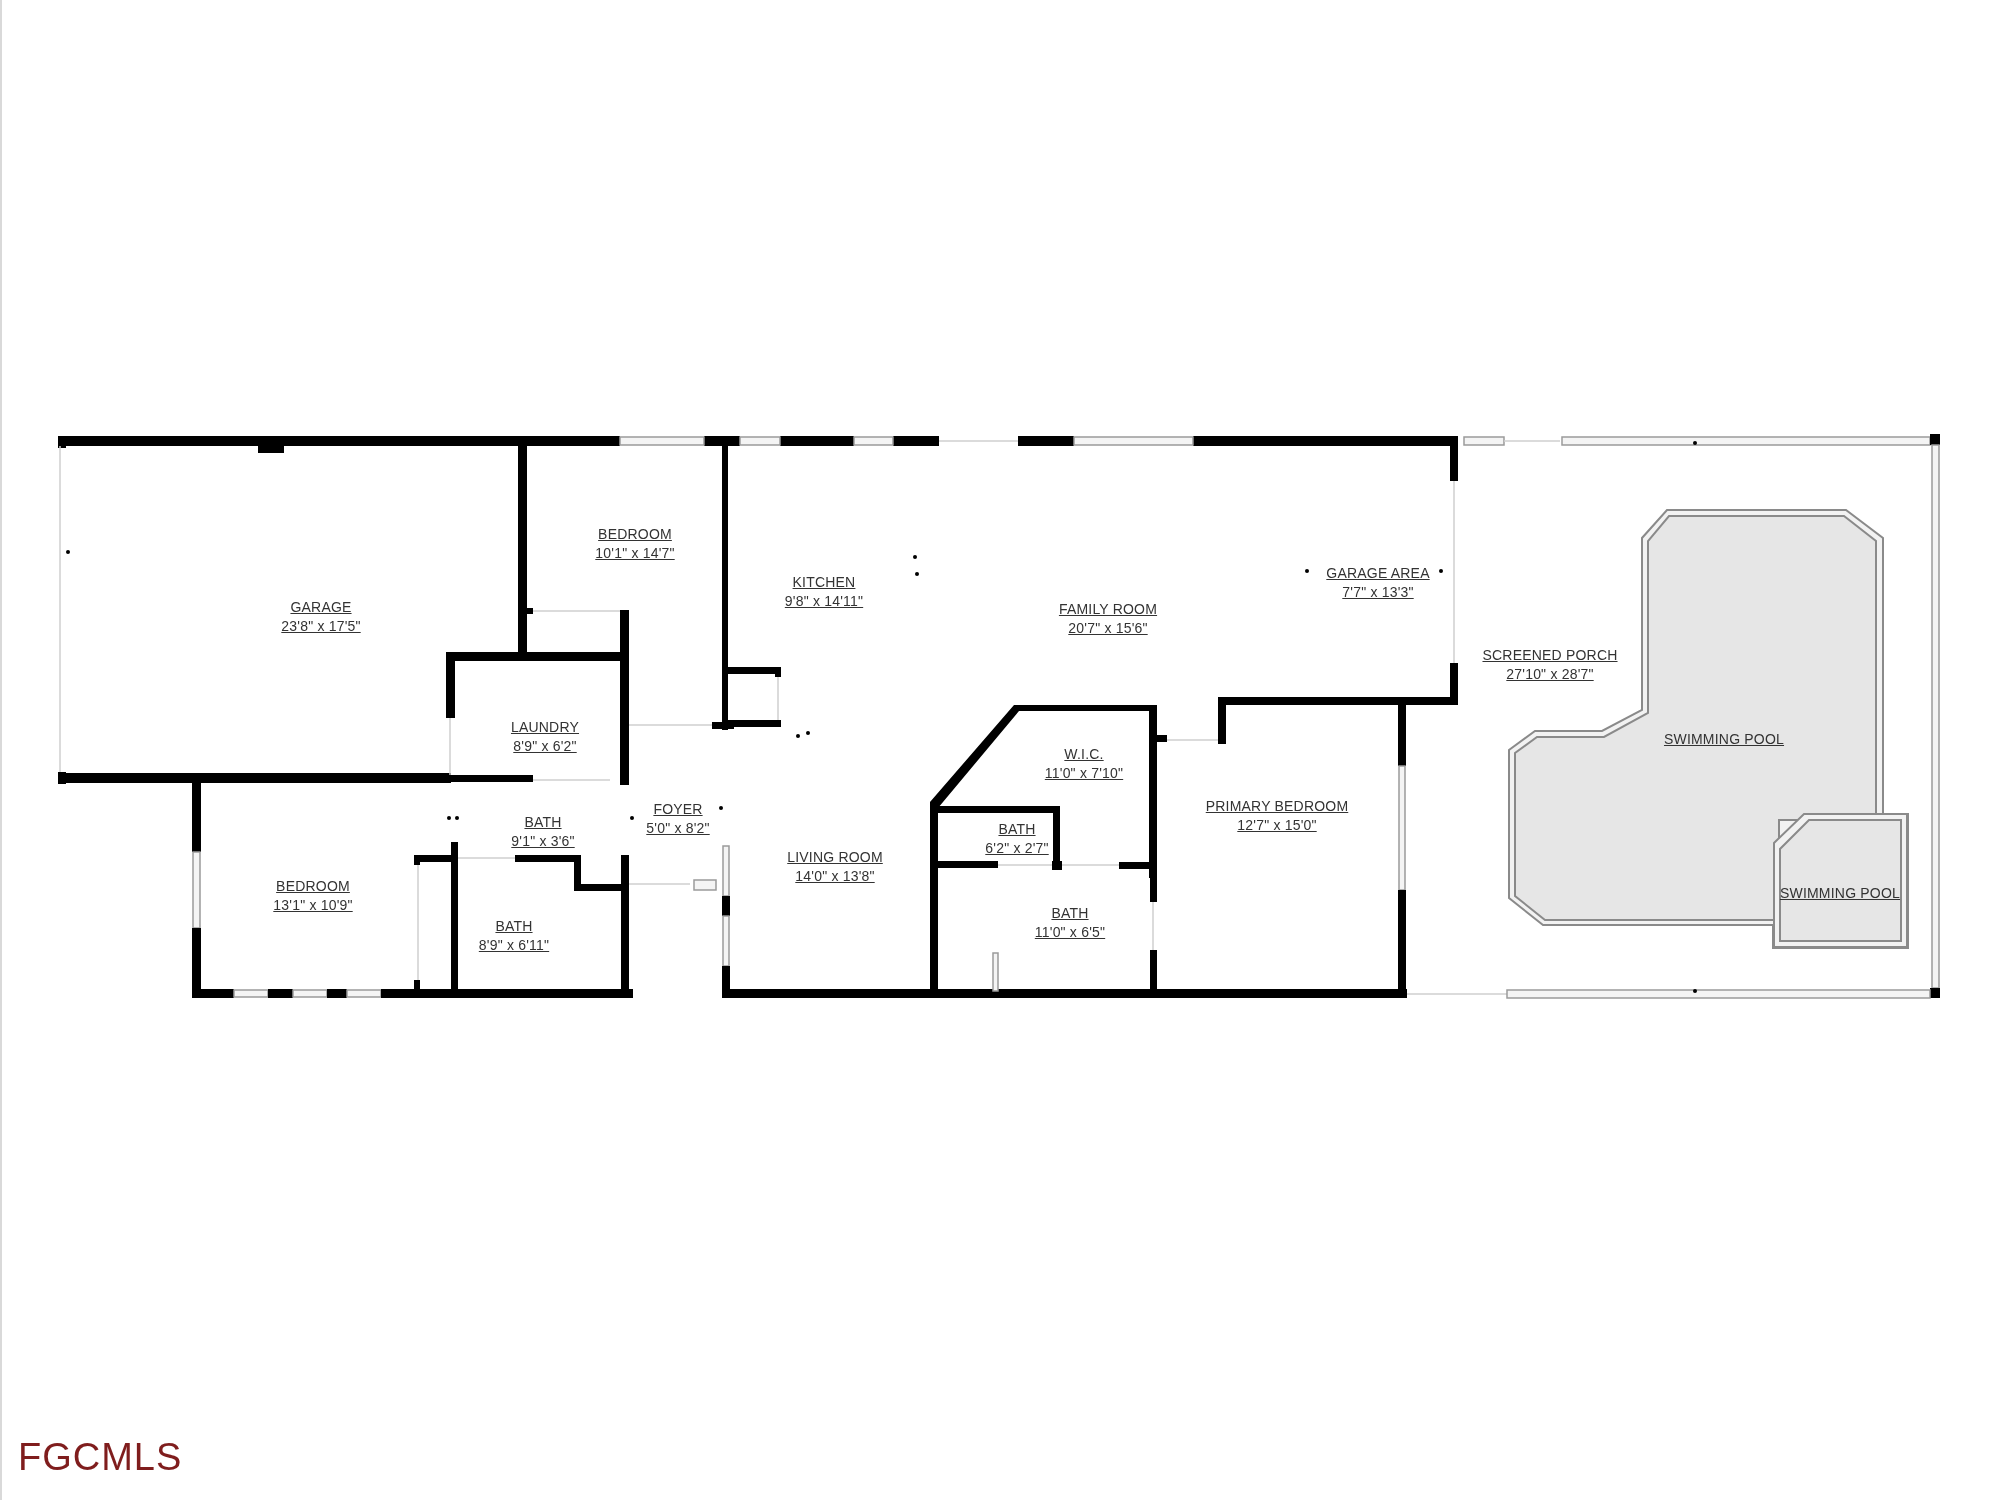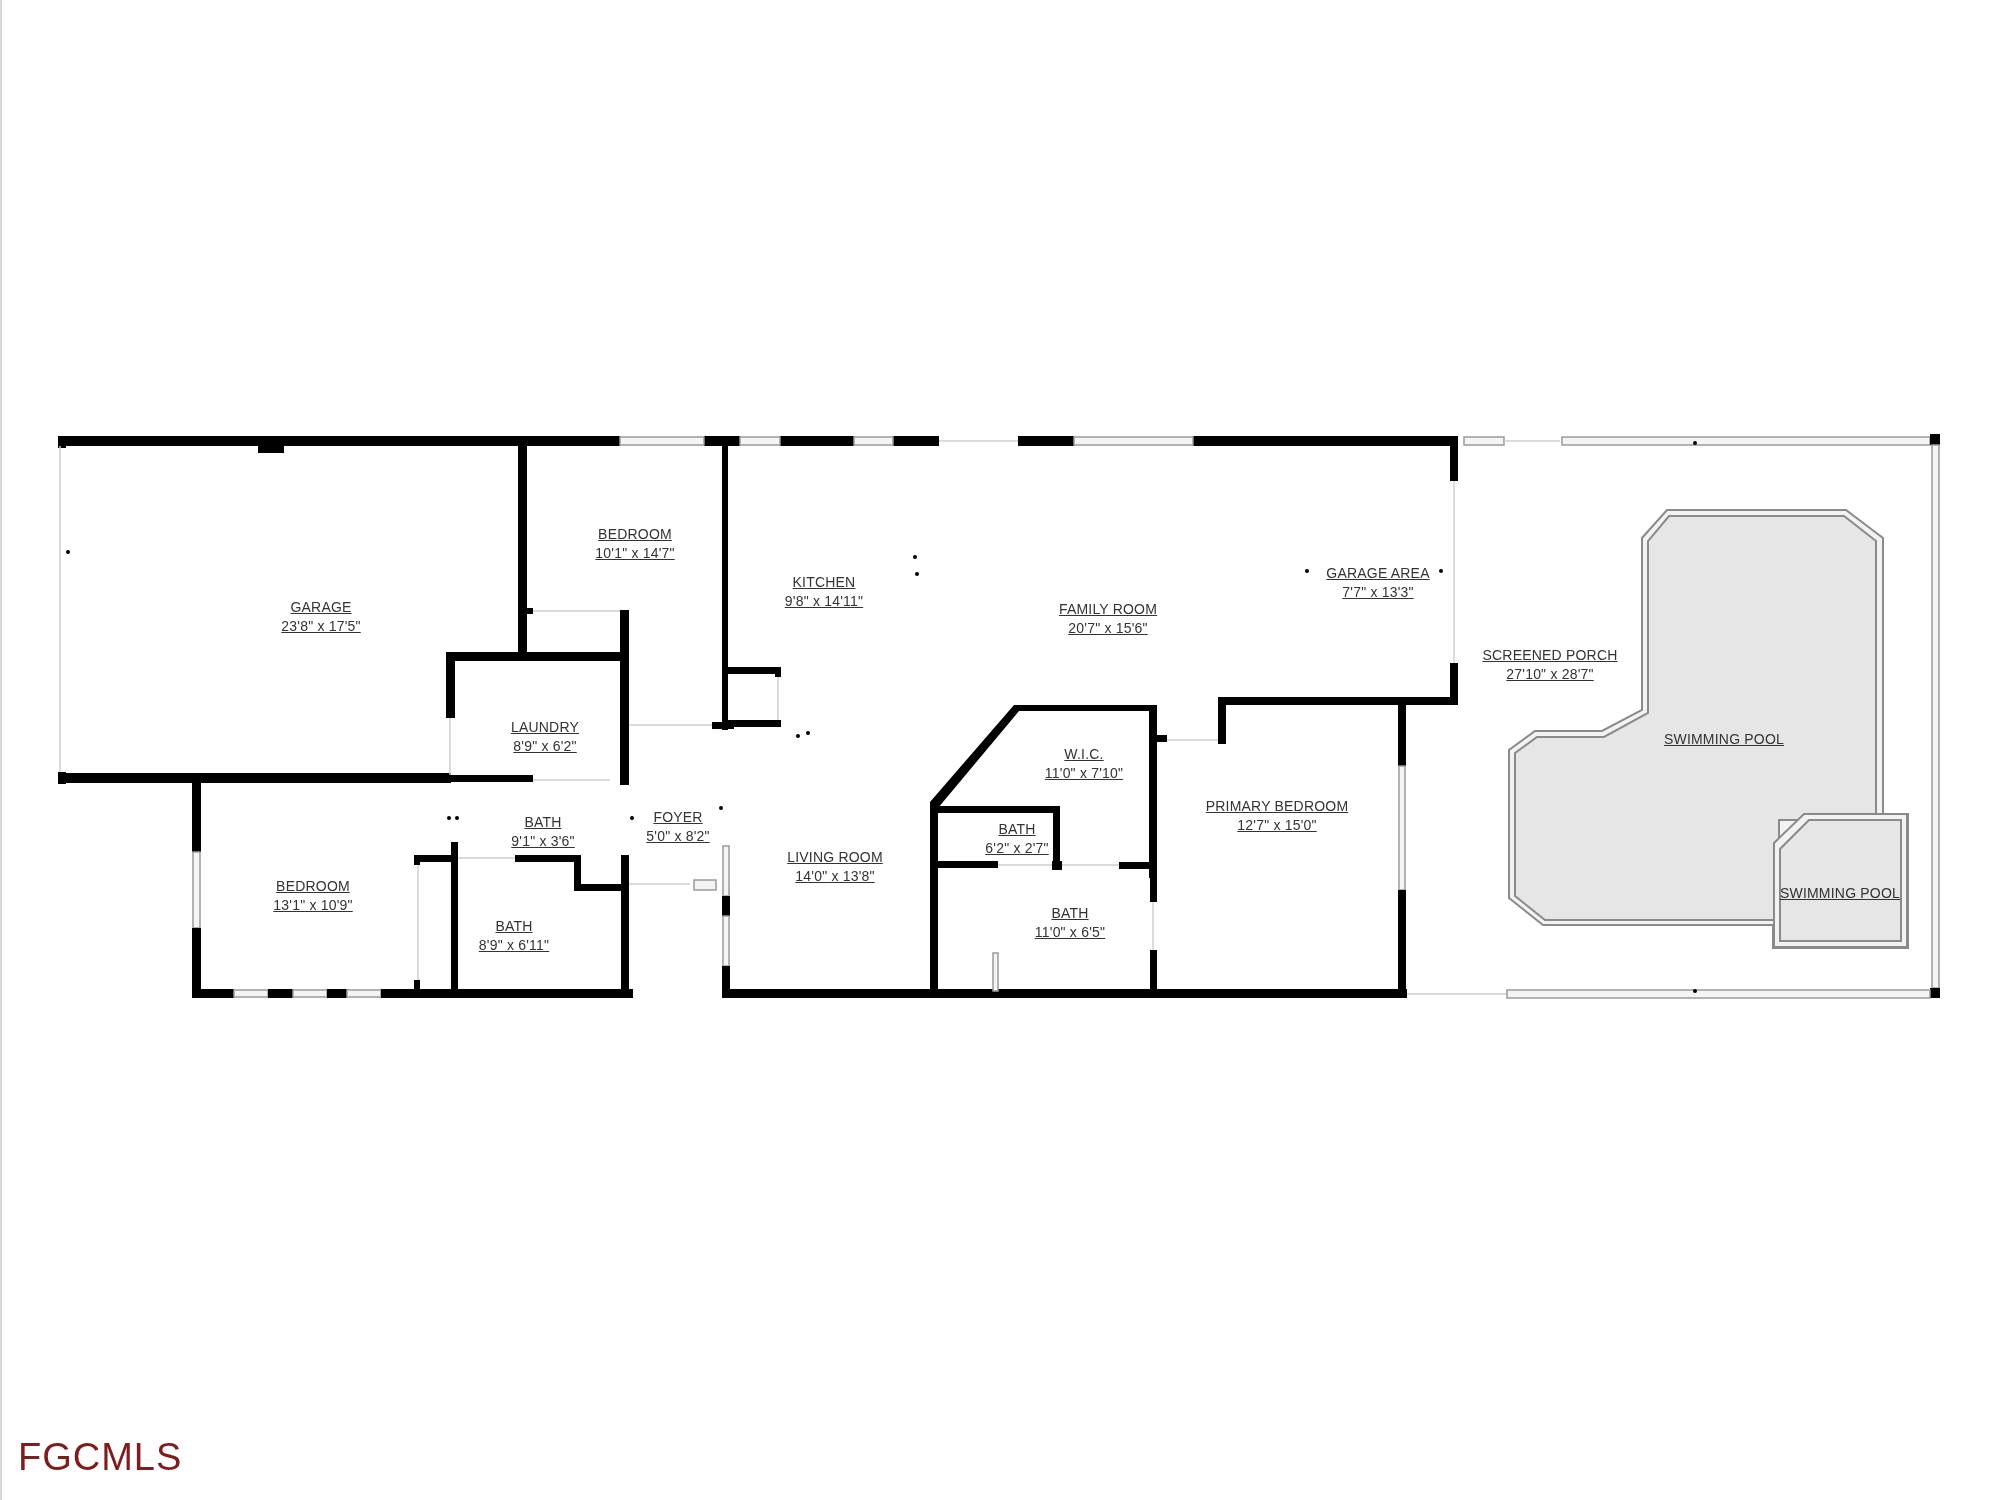--- a/index.html
+++ b/index.html
@@ -178,21 +178,21 @@
   <span class="d">27'10" x 28'7"</span>
 </div>
 <div class="room-label" style="left:545px;top:718px;">
   <span class="n">LAUNDRY</span>
   <span class="d">8'9" x 6'2"</span>
 </div>
 <div class="room-label" style="left:543px;top:813px;">
   <span class="n">BATH</span>
   <span class="d">9'1" x 3'6"</span>
 </div>
-<div class="room-label" style="left:678px;top:800px;margin-top:8px;">
+<div class="room-label" style="left:678px;top:800px;">
   <span class="n">FOYER</span>
   <span class="d">5'0" x 8'2"</span>
 </div>
 <div class="room-label" style="left:313px;top:877px;">
   <span class="n">BEDROOM</span>
   <span class="d">13'1" x 10'9"</span>
 </div>
 <div class="room-label" style="left:514px;top:917px;">
   <span class="n">BATH</span>
   <span class="d">8'9" x 6'11"</span>

